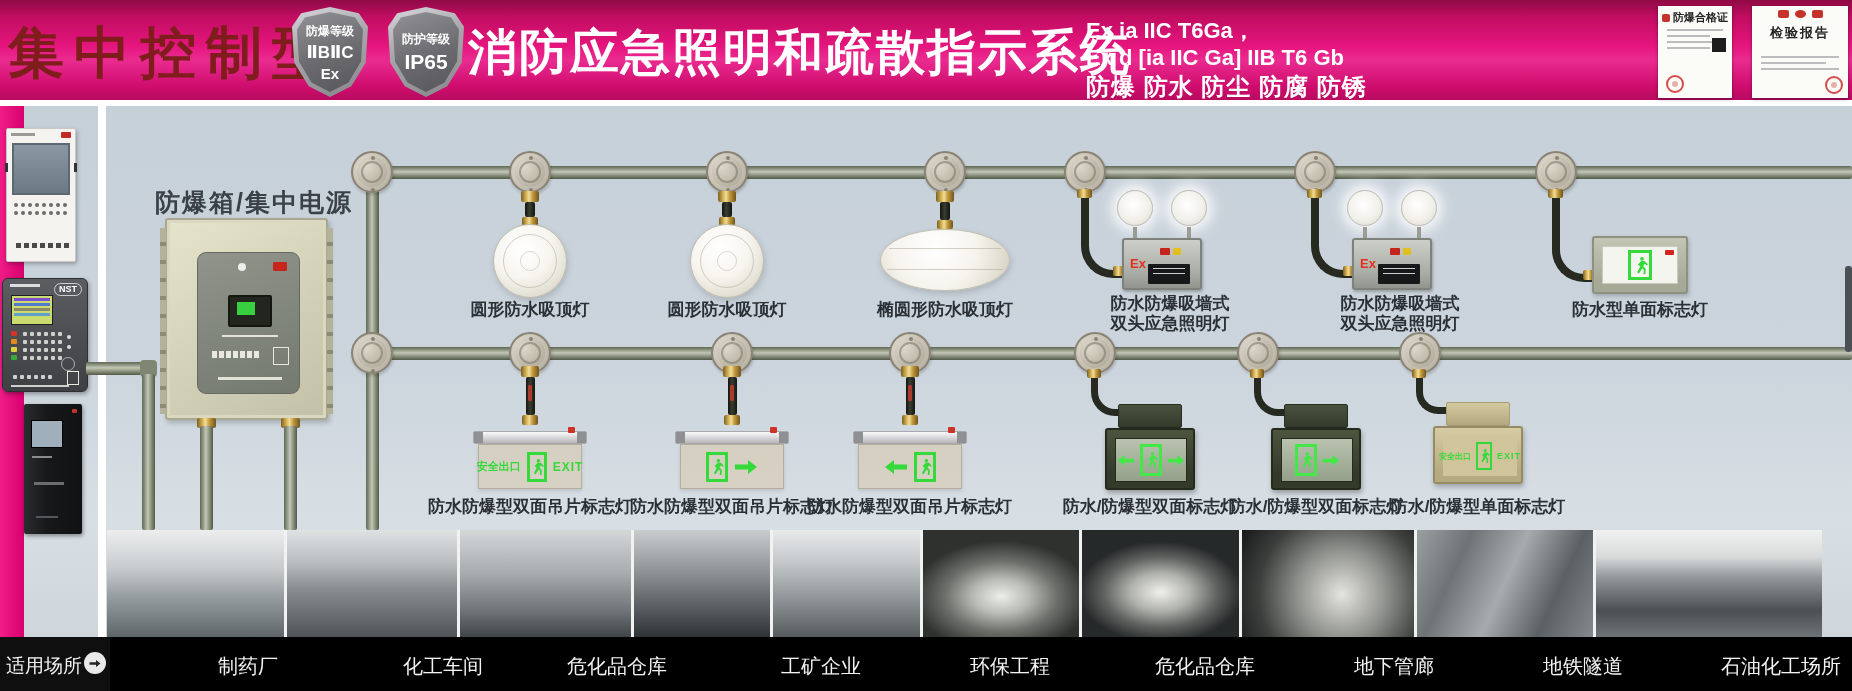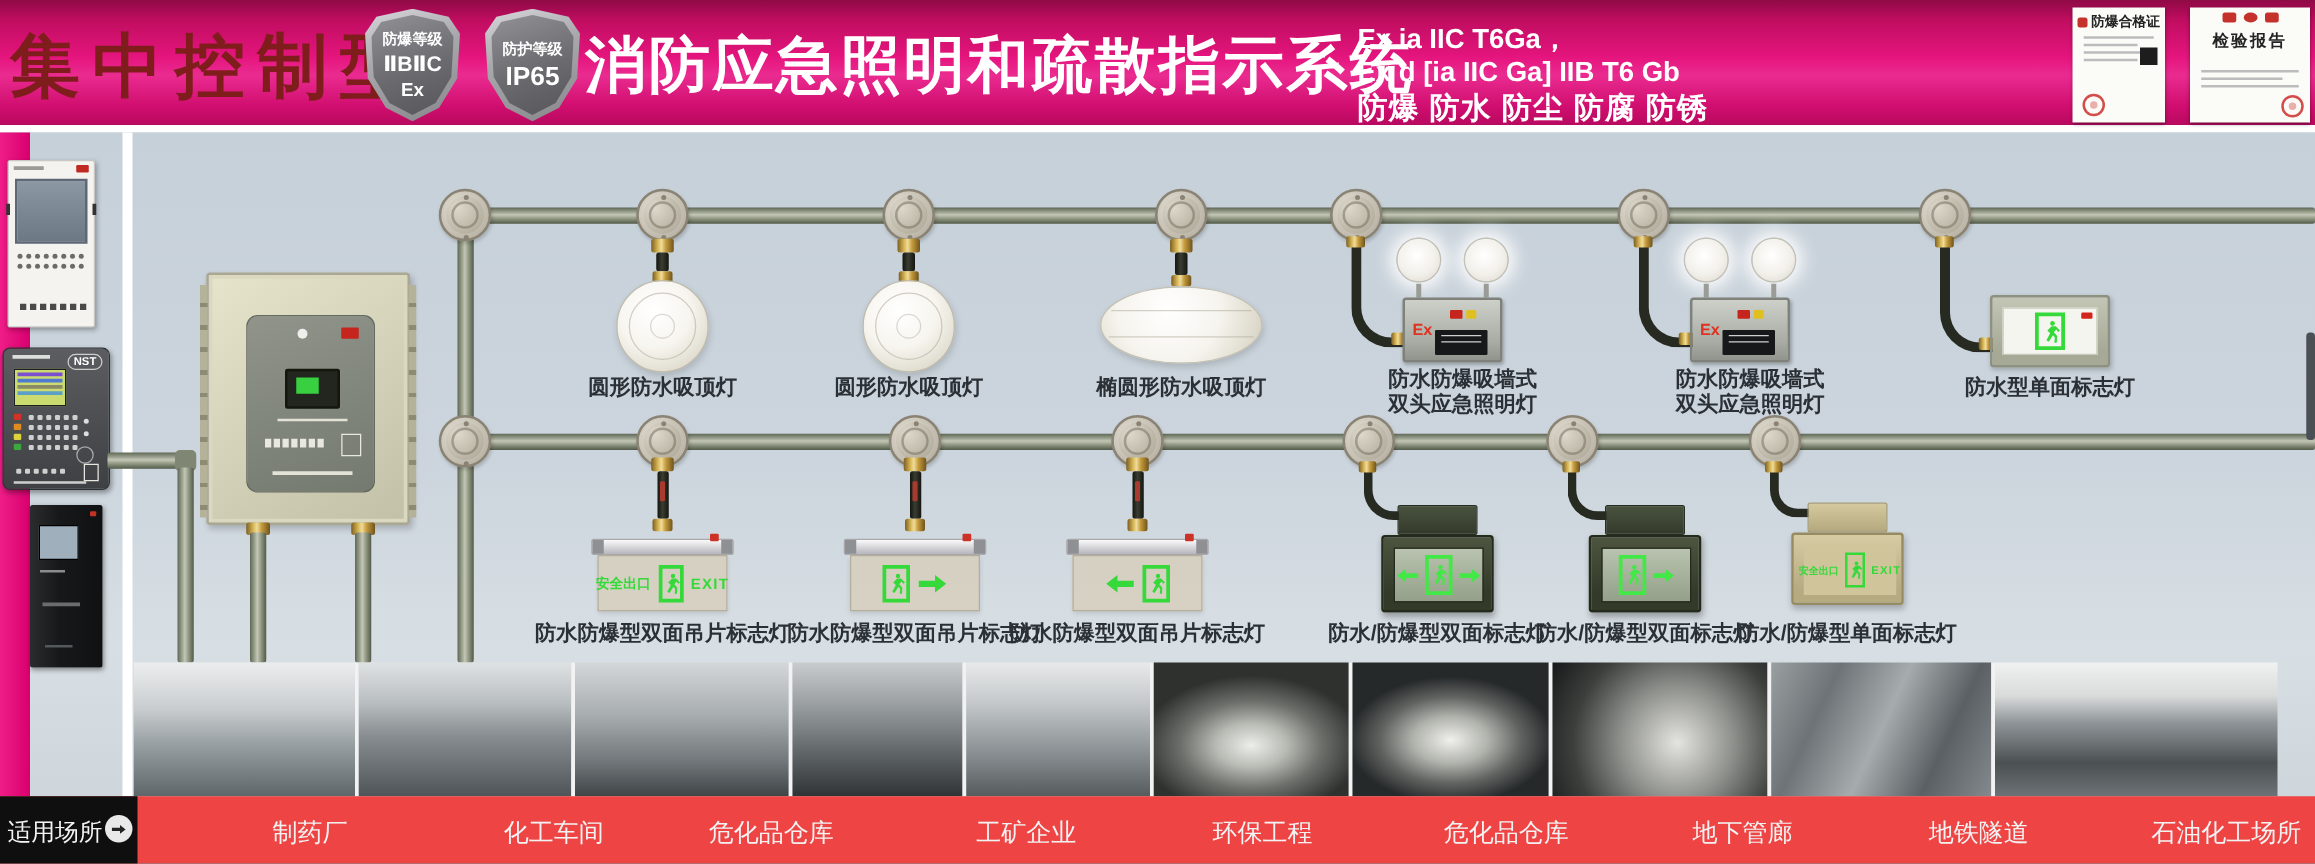--- a/index.html
+++ b/index.html
@@ -142,21 +142,21 @@
   .p3{width:174px;background:linear-gradient(180deg,#d4d7d8,#a7acae 40%,#6f7578 75%,#3f4447)}
   .p4{width:139px;background:linear-gradient(180deg,#c9cccd,#94999c 35%,#5c6164 70%,#2f3336)}
   .p5{width:150px;background:linear-gradient(180deg,#e8eaea,#c4c8ca 30%,#8d9396 65%,#565b5e)}
   .p6{width:159px;background:radial-gradient(ellipse 60% 55% at 50% 62%,#eceeea 0%,#b8bab4 30%,#6c6f6a 60%,#2e312e 95%)}
   .p7{width:160px;background:radial-gradient(ellipse 55% 50% at 50% 58%,#f0f0ec 0%,#b0b2ac 35%,#606360 65%,#26292a 95%)}
   .p8{width:175px;background:radial-gradient(circle at 58% 60%,#e4e4e0 0%,#8e908c 38%,#3c3f3c 70%,#17191a 100%)}
   .p9{width:179px;background:linear-gradient(115deg,#9aa0a2 0%,#6d7376 25%,#a6acae 50%,#5a6063 75%,#83898c 100%)}
   .p10{width:226px;background:linear-gradient(180deg,#f0f1f1 0%,#d9dbdb 25%,#8f9598 45%,#4b5053 75%,#6c7275)}
 
   
-  .nav{left:0;top:637px;width:1852px;height:54px;background:#ef4444}
+  .nav{left:0;top:637px;width:1852px;height:54px;background:#000000}
   .nav-black{position:absolute;left:0;top:0;width:110px;height:54px;background:#0f0f10}
   .nav-lead{position:absolute;left:6px;top:16px;font-size:19px;color:#f4f4f4;white-space:nowrap}
   .nav-arrow{position:absolute;left:84px;top:15px;width:22px;height:22px;border-radius:50%;background:#e9e9e9;
     display:flex;align-items:center;justify-content:center;color:#232323}
   .nav-item{position:absolute;top:16px;transform:translateX(-50%);font-size:20px;color:#f2f2f2;white-space:nowrap;cursor:pointer}
 
   .scroll-thumb{right:0;top:266px;width:7px;height:86px;background:#4b5055;border-radius:3px;z-index:60}
 </style>
 </head>
 <body>
@@ -267,20 +267,21 @@
   </div>
 
   <div class="d3" style="left:24px;top:404px;width:58px;height:130px">
     <div class="abs chip" style="right:5px;top:5px;width:5px;height:4px;background:#c23326"></div>
     <div class="abs d3-screen" style="left:7px;top:16px;width:32px;height:28px"></div>
     <div class="abs" style="left:8px;top:52px;width:20px;height:2px;background:#8a8c8e"></div>
     <div class="abs" style="left:10px;top:78px;width:30px;height:3px;background:#6a6c6e"></div>
     <div class="abs" style="left:12px;top:112px;width:22px;height:2px;background:#55585a"></div>
   </div>
 
+  <div class="pwr-label abs" style="left:144px;top:186px;width:220px">防爆箱/集中电源</div>
 
   <div class="pbox" style="left:165px;top:218px;width:163px;height:202px">
     <div class="abs pbox-flange" style="left:-7px;top:8px;height:186px"></div>
     <div class="abs pbox-flange" style="right:-7px;top:8px;height:186px"></div>
     <div class="abs pbox-in" style="left:30px;top:32px;width:103px;height:142px">
       <div class="abs" style="left:40px;top:10px;width:8px;height:8px;border-radius:50%;background:rgba(255,255,255,.85)"></div>
       <div class="abs chip" style="right:12px;top:9px;width:14px;height:9px;background:#c5251d"></div>
       <div class="abs disp" style="left:30px;top:42px;width:44px;height:32px">
         <div class="scr"></div>
       </div>

